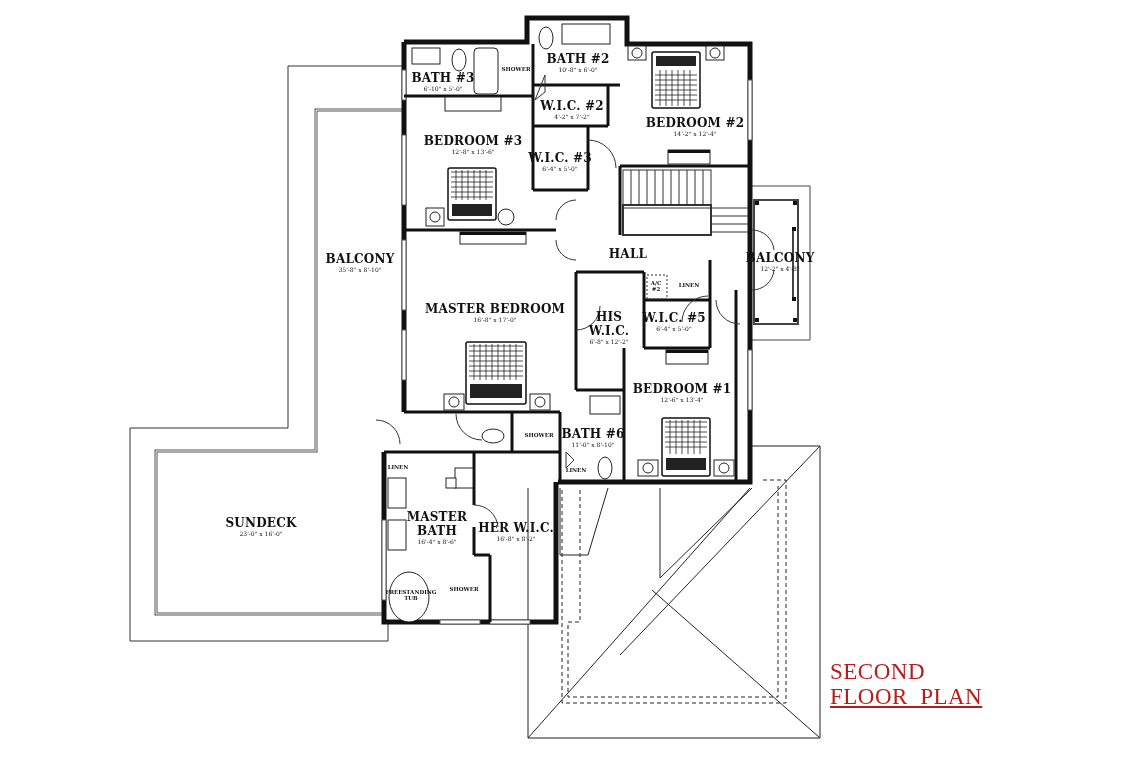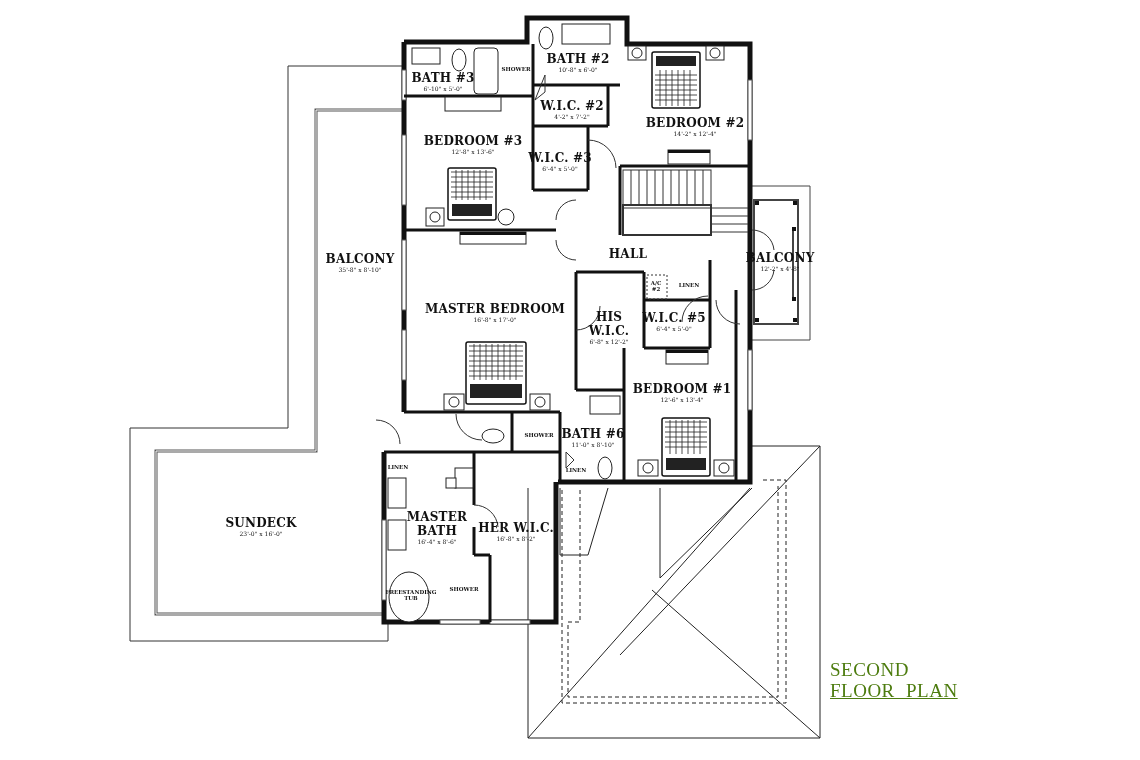--- a/index.html
+++ b/index.html
@@ -2,21 +2,21 @@
 <html><head>
 <meta charset="utf-8">
 <style>
   html, body { margin: 0; padding: 0; background: #ffffff; }
   body { width: 1140px; height: 760px; position: relative; overflow: hidden; font-family: "DejaVu Serif", serif; }
   #plan { position: absolute; left: 0; top: 0; width: 1140px; height: 760px; }
   .lbl { position: absolute; text-align: center; font-family: "DejaVu Serif", serif; color: #111; line-height: 1.15; transform: translateX(-50%); white-space: nowrap; }
   .lbl .name { font-size: 12px; font-weight: bold; letter-spacing: 0.2px; display: block; }
   .lbl .dim { font-size: 6px; display: block; }
   .small { position: absolute; font-family: "DejaVu Serif", serif; font-size: 5.5px; font-weight: bold; color: #111; transform: translateX(-50%); white-space: nowrap; text-align: center; line-height: 1.1; }
-  .title { position: absolute; left: 830px; top: 660px; font-family: "Liberation Serif", serif; font-size: 19px; color: #4d7c0f; line-height: 1.08; letter-spacing: 0.5px; }
+  .title { position: absolute; left: 830px; top: 660px; font-family: "Liberation Serif", serif; font-size: 23px; color: #b91c1c; line-height: 1.08; letter-spacing: 0.5px; }
   .title .l2 { text-decoration: underline; display: block; word-spacing: 6px; }
   .title .l1 { display: block; }
 </style>
 </head>
 <body>
 
 <svg id="plan" viewBox="0 0 1140 760" xmlns="http://www.w3.org/2000/svg">
 
   <g fill="none" stroke="#222" stroke-width="1">
     <polyline points="528,488 528,738 820,738 820,446 752,446"></polyline>

